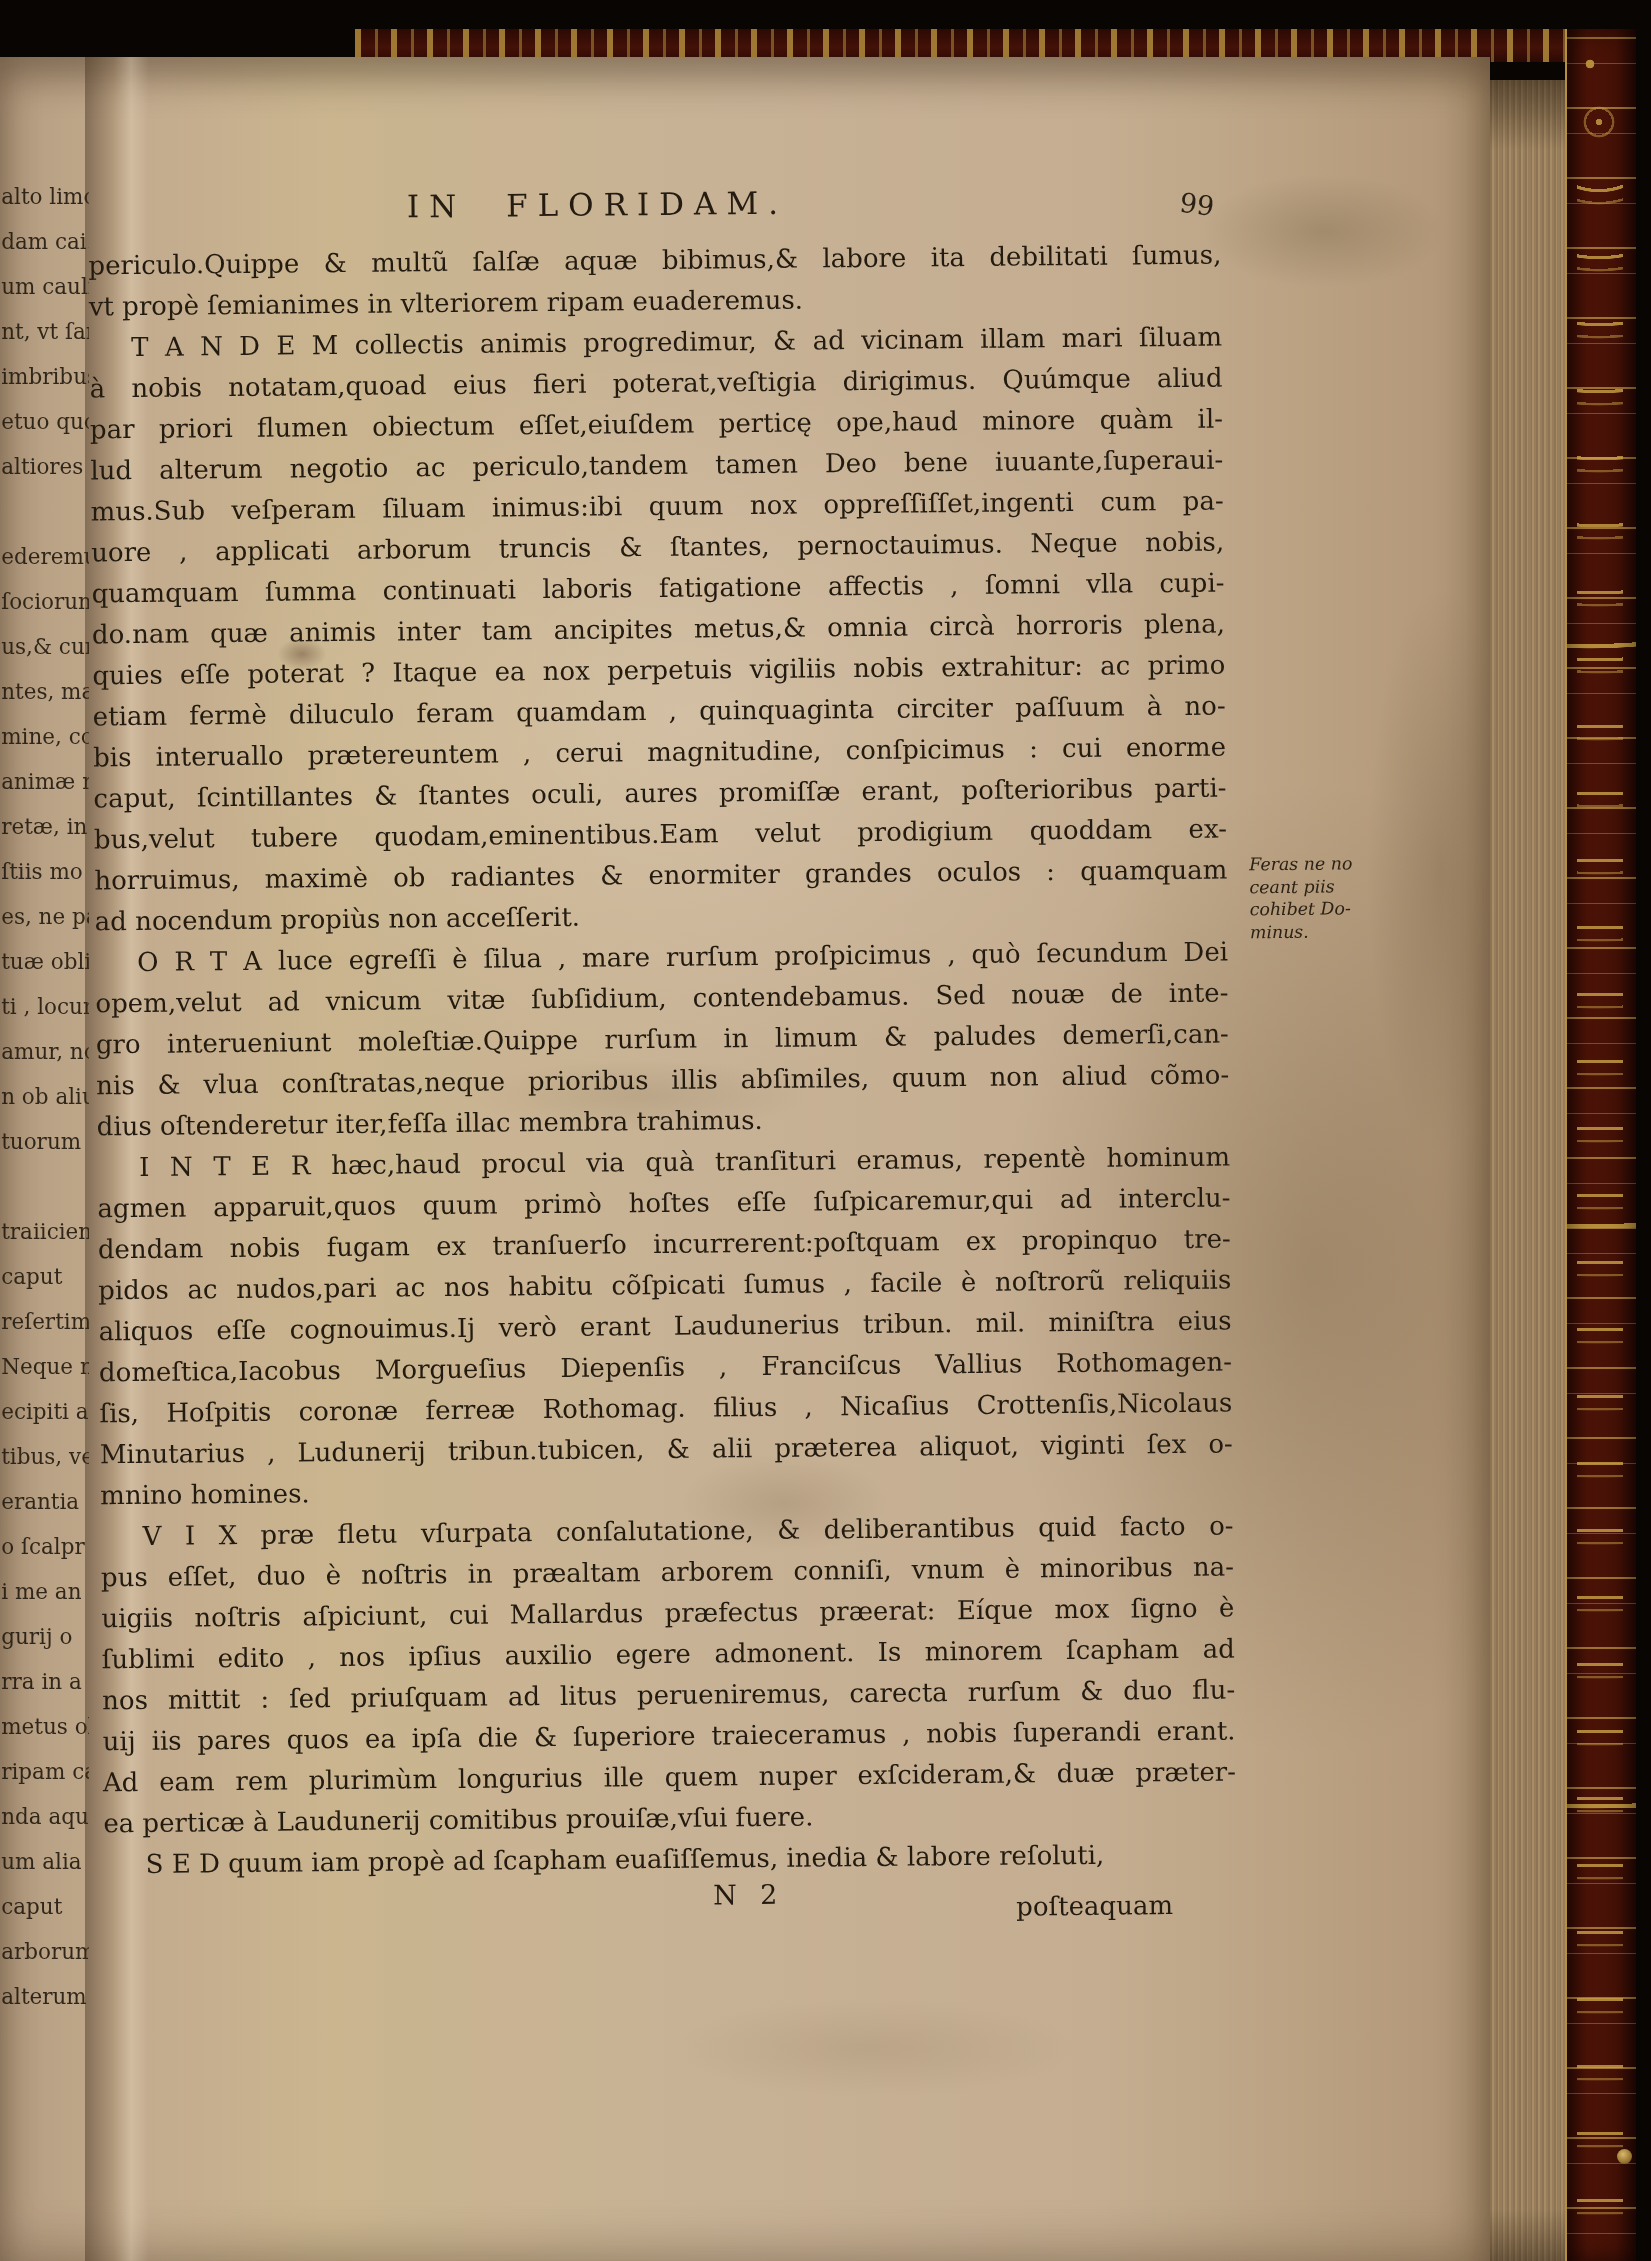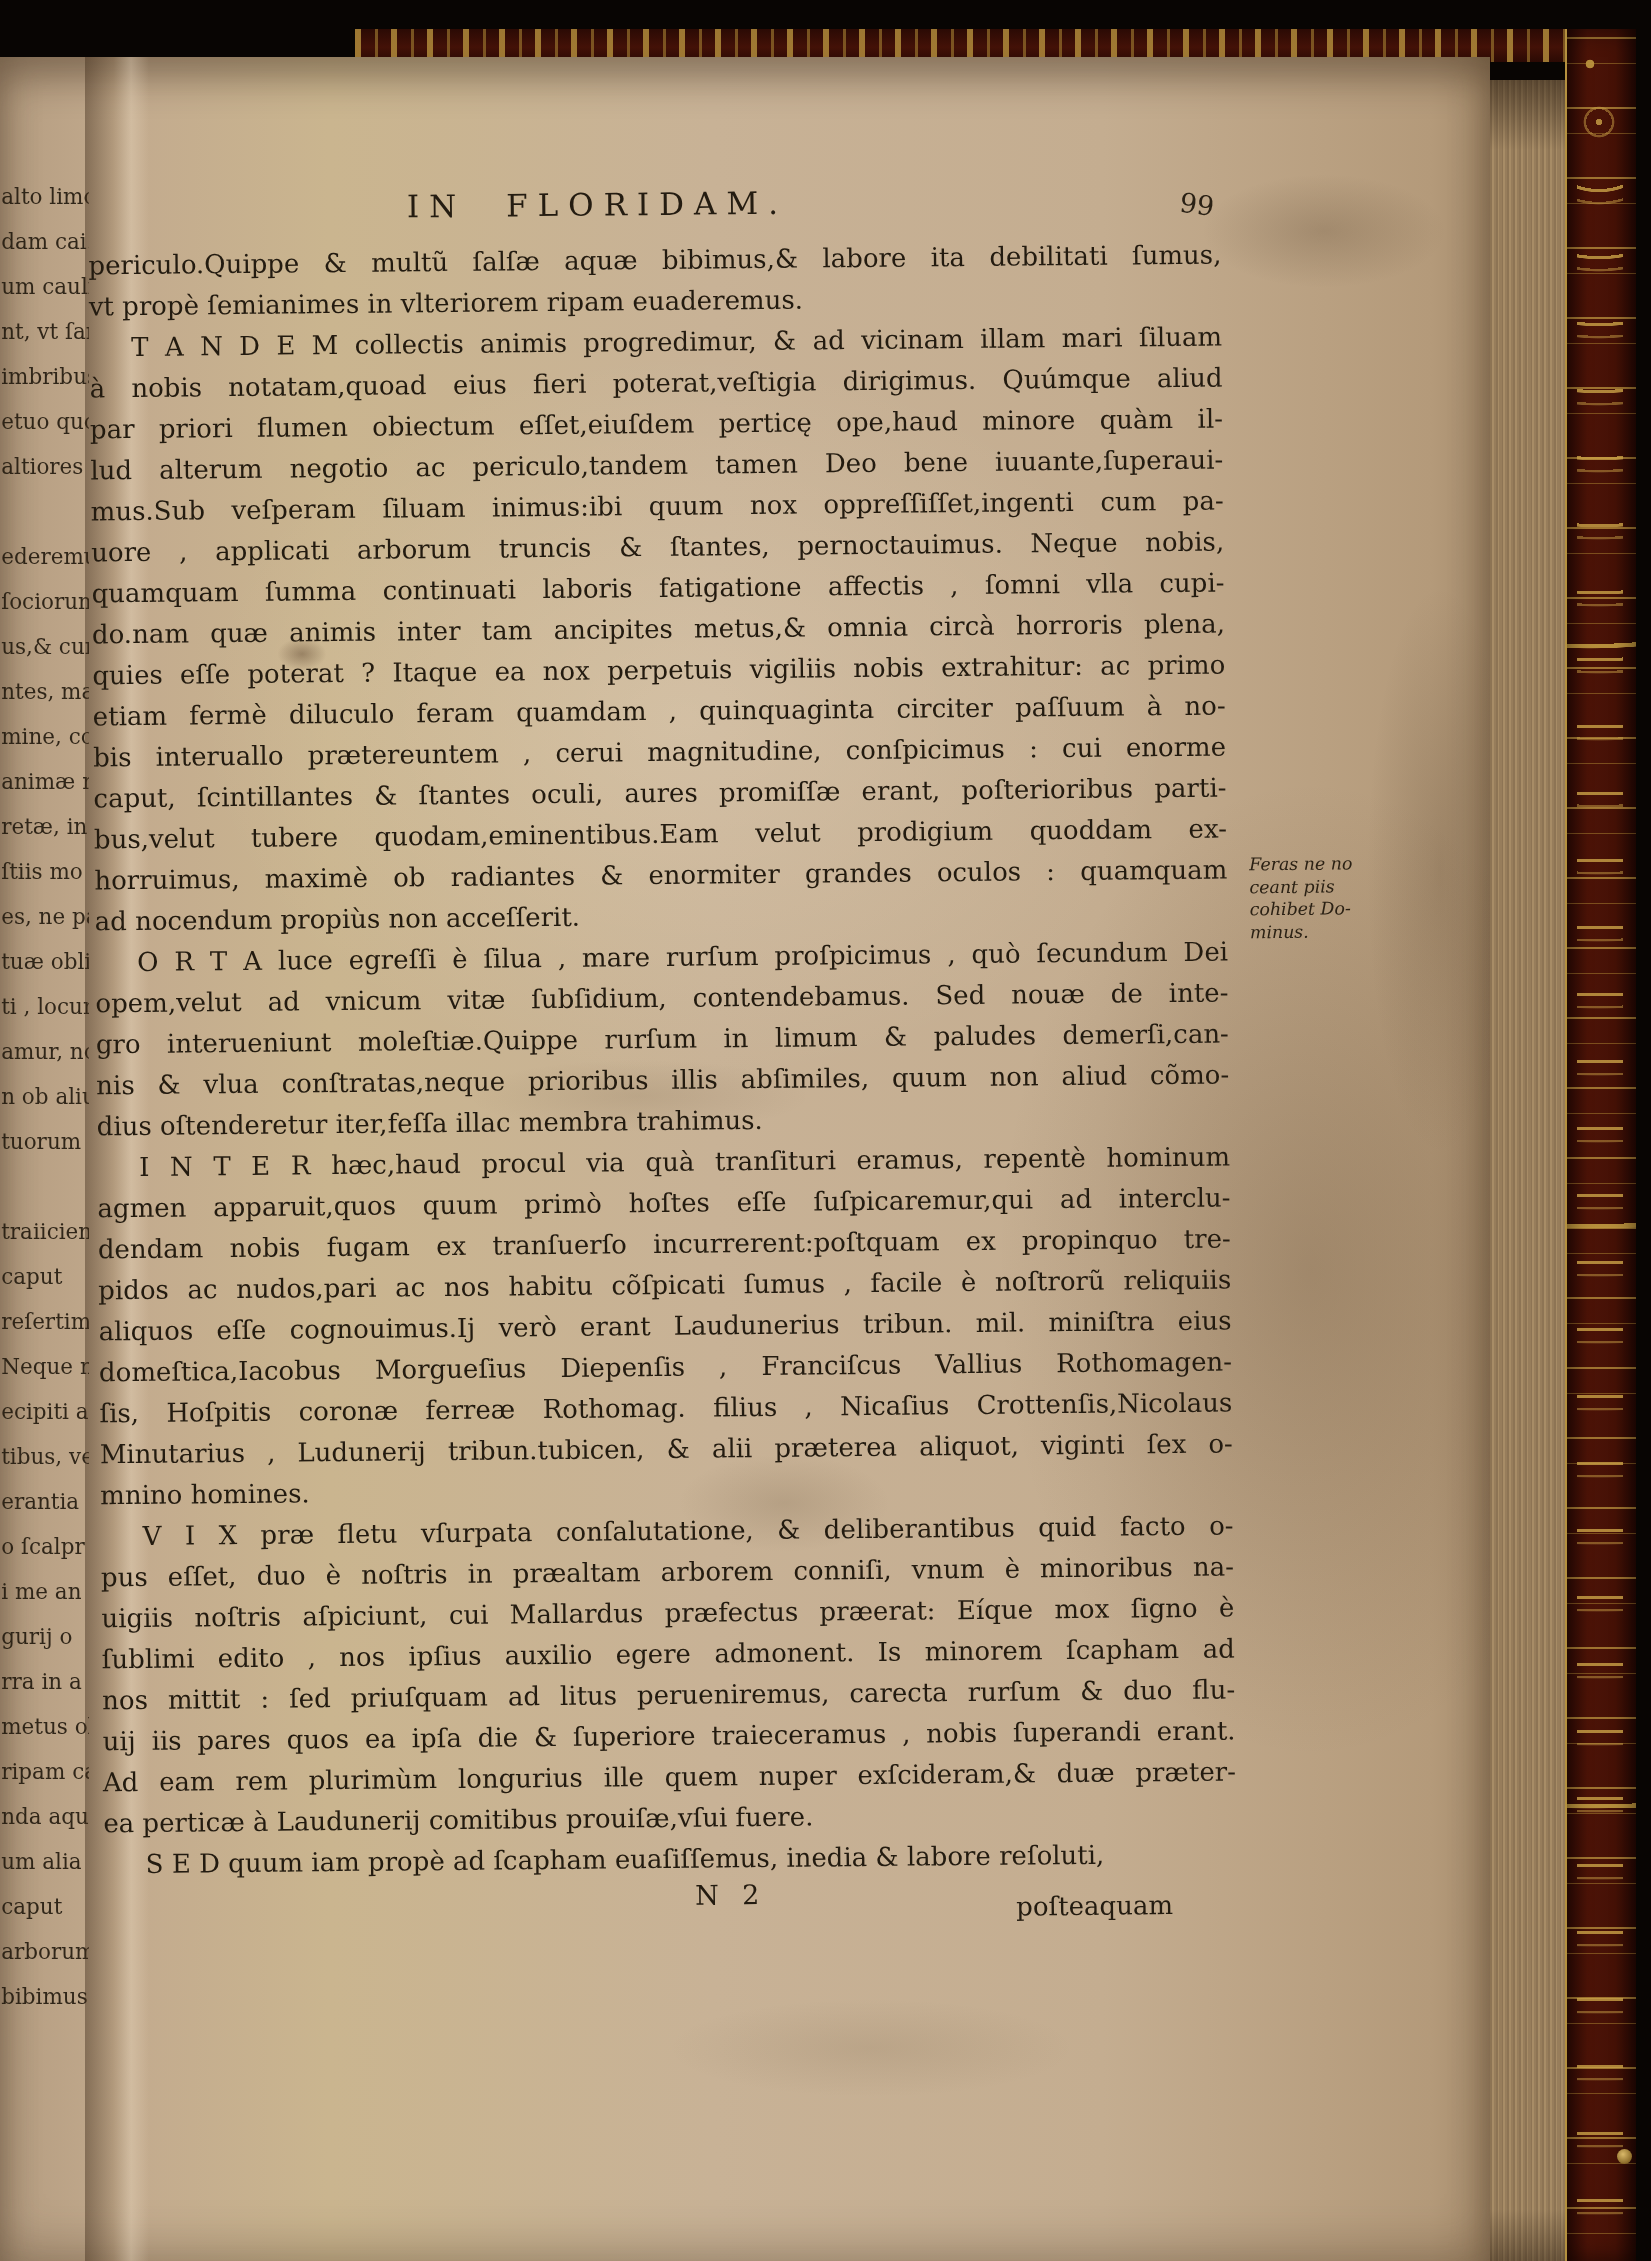--- a/index.html
+++ b/index.html
@@ -76,21 +76,21 @@
     height:41px;text-align:justify;text-align-last:justify;
     white-space:normal;overflow:visible;
   }
   .line.last{text-align:left;text-align-last:left;}
   .line.indent{text-indent:42px;}
   .margin-note{
     left:1242px;top:858px;width:125px;
     font-size:17.4px;line-height:22.6px;font-style:italic;
     color:#2b2114;
   }
-  .signature{left:678px;top:1879px;font-size:27px;word-spacing:15px;}
+  .signature{left:696px;top:1879px;font-size:27px;word-spacing:15px;}
   .catchword{left:999px;top:1894px;font-size:26px;}
 
   
   .fore-edge{
     left:1490px;top:80px;width:75px;height:2181px;
     background:
       linear-gradient(180deg, rgba(30,18,8,.5), rgba(0,0,0,0) 70px),
       linear-gradient(0deg, rgba(30,18,8,.4), rgba(0,0,0,0) 52px),
       repeating-linear-gradient(90deg,#8d7454 0 1.7px,#a78c66 1.7px 3.5px,#977d5b 3.5px 5.8px),
       #9a8160;
@@ -161,21 +161,21 @@
     <div>o ſcalpr</div>
     <div>i me an</div>
     <div>gurij o</div>
     <div>rra in a</div>
     <div>metus ob</div>
     <div>ripam ca</div>
     <div>nda aqu</div>
     <div>um alia</div>
     <div>caput</div>
     <div>arborum</div>
-    <div>bibimus</div>
+    <div>alterum</div>
   </div>
 <div class="abs fold-shadow"></div>
 
 <div class="abs page-inner">
   <div class="abs running-head">
     <span>IN FLORIDAM.</span>
   </div>
   <div class="abs page-number">99</div>
   <div class="abs text-block" id="text-block">
       <div class="line">periculo.Quippe &amp; multũ ſalſæ aquæ bibimus,&amp; labore ita debilitati ſumus,</div>

